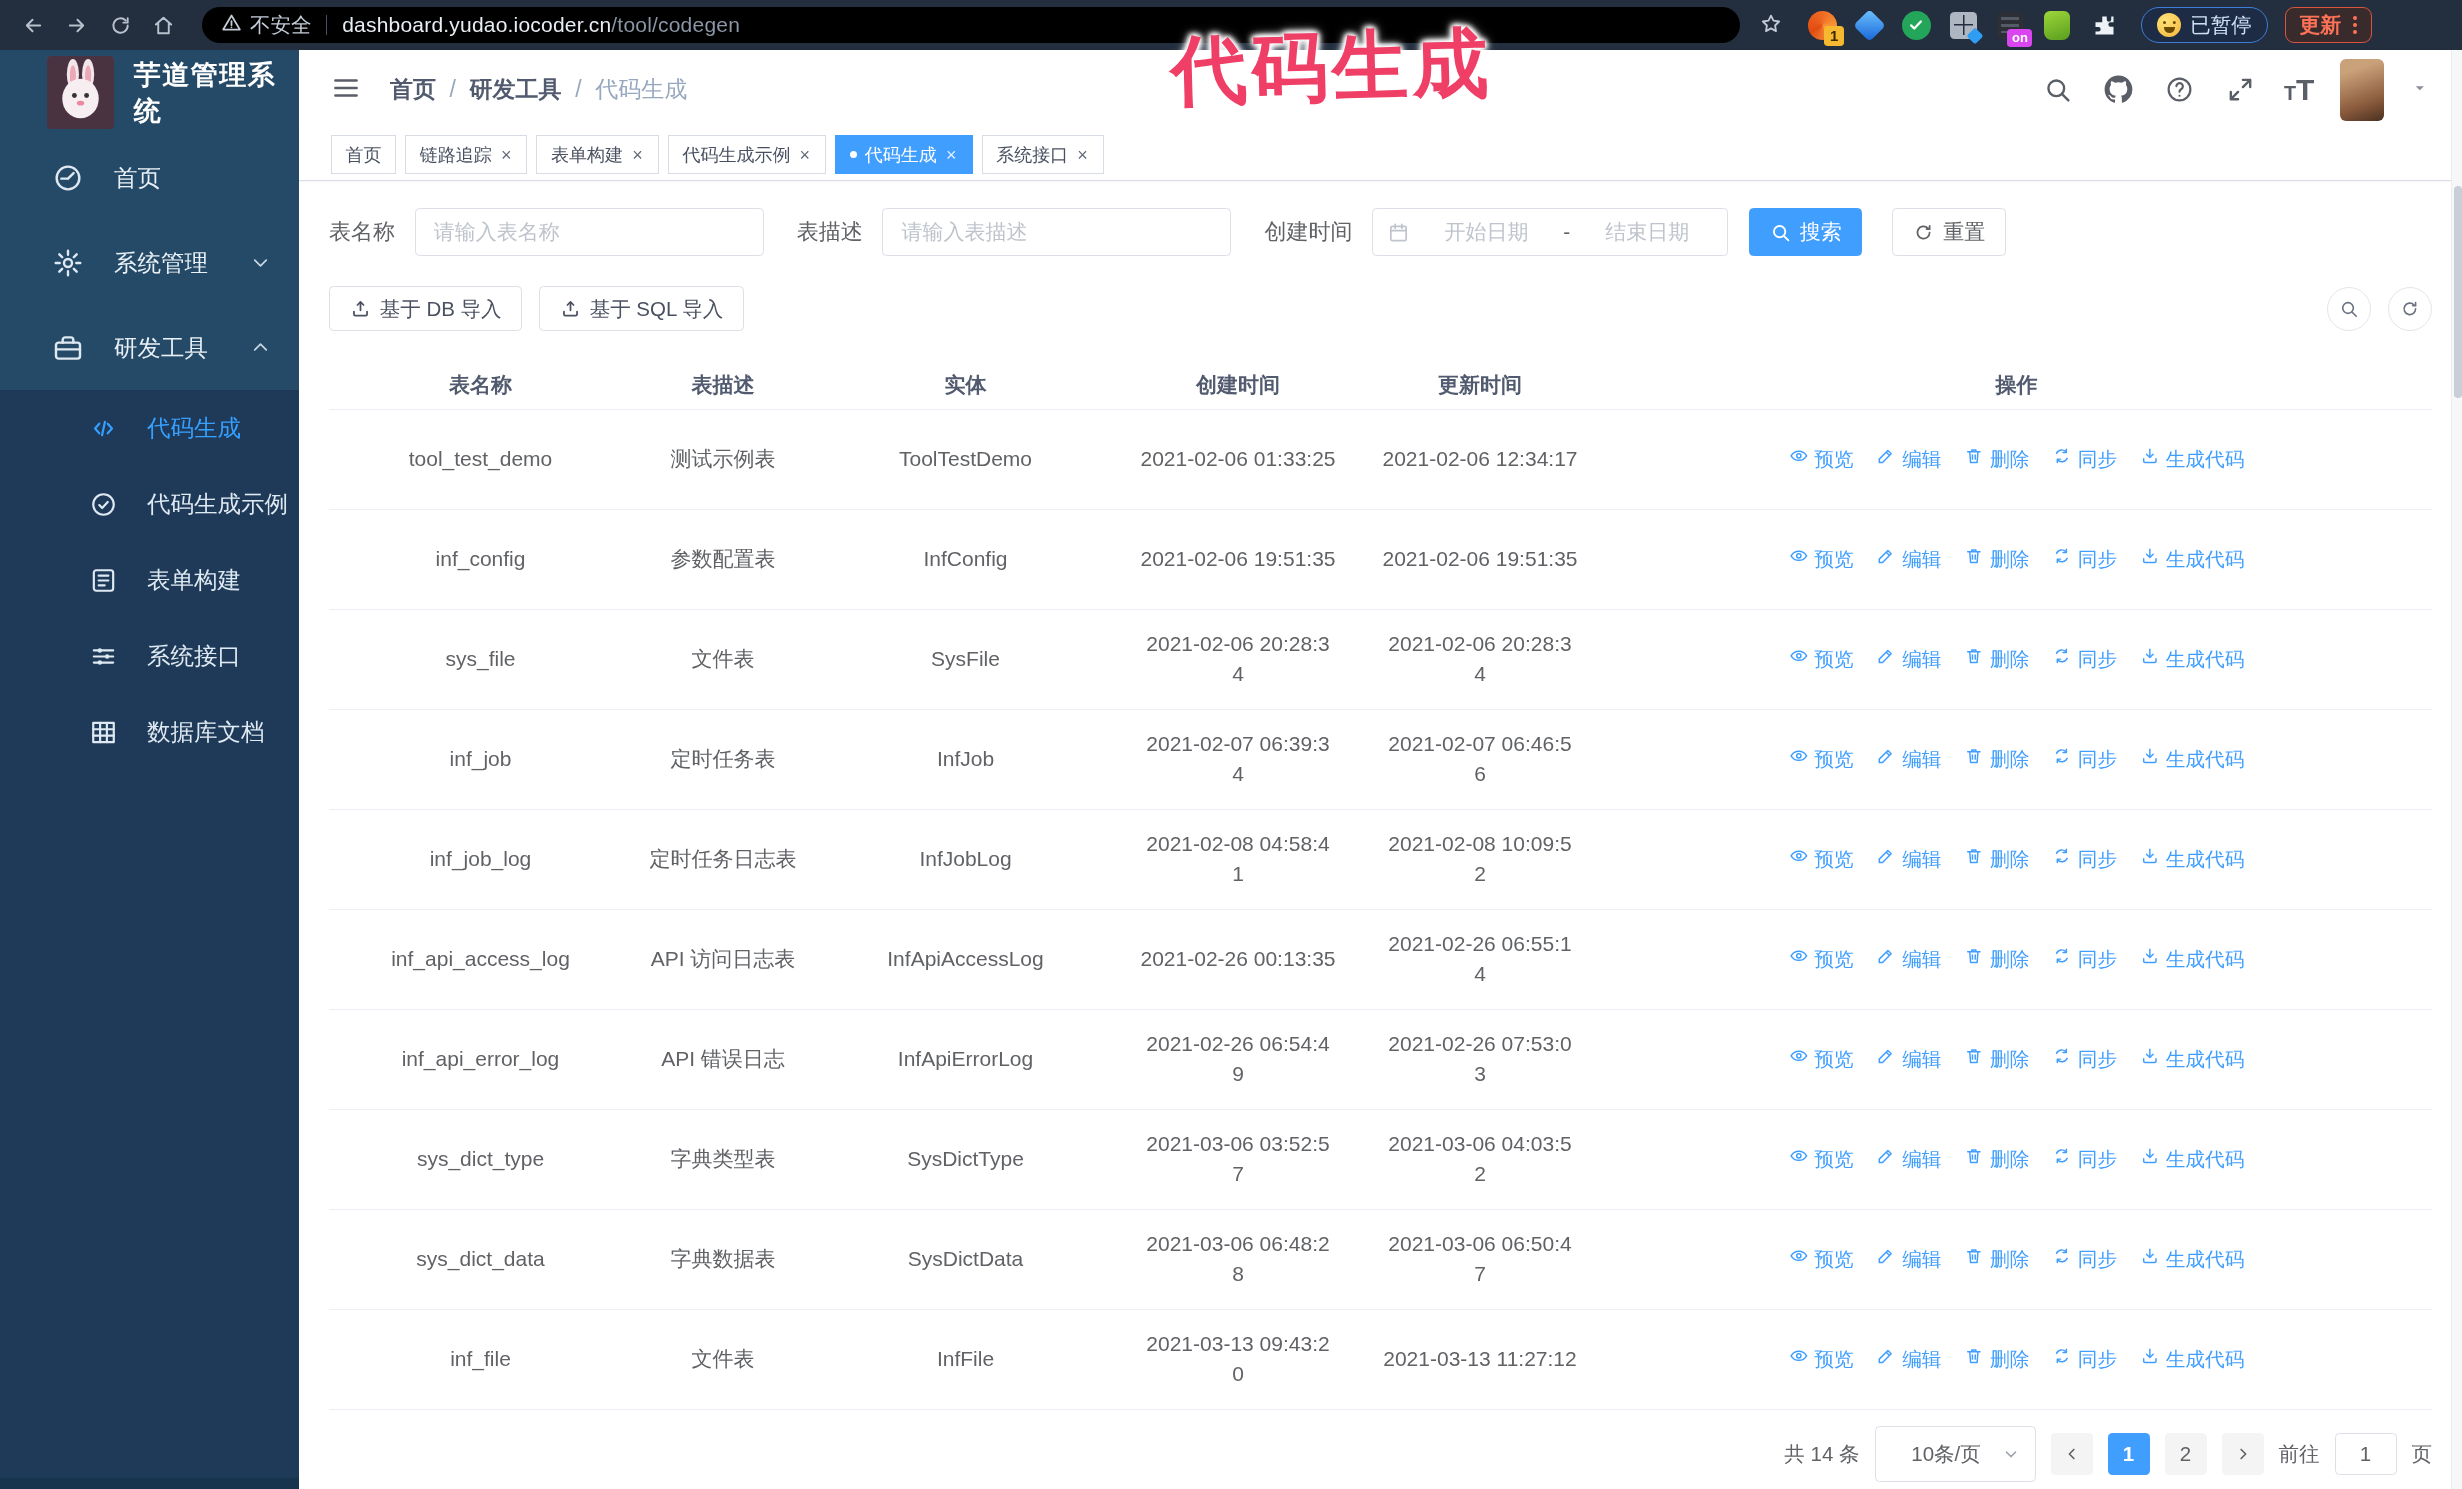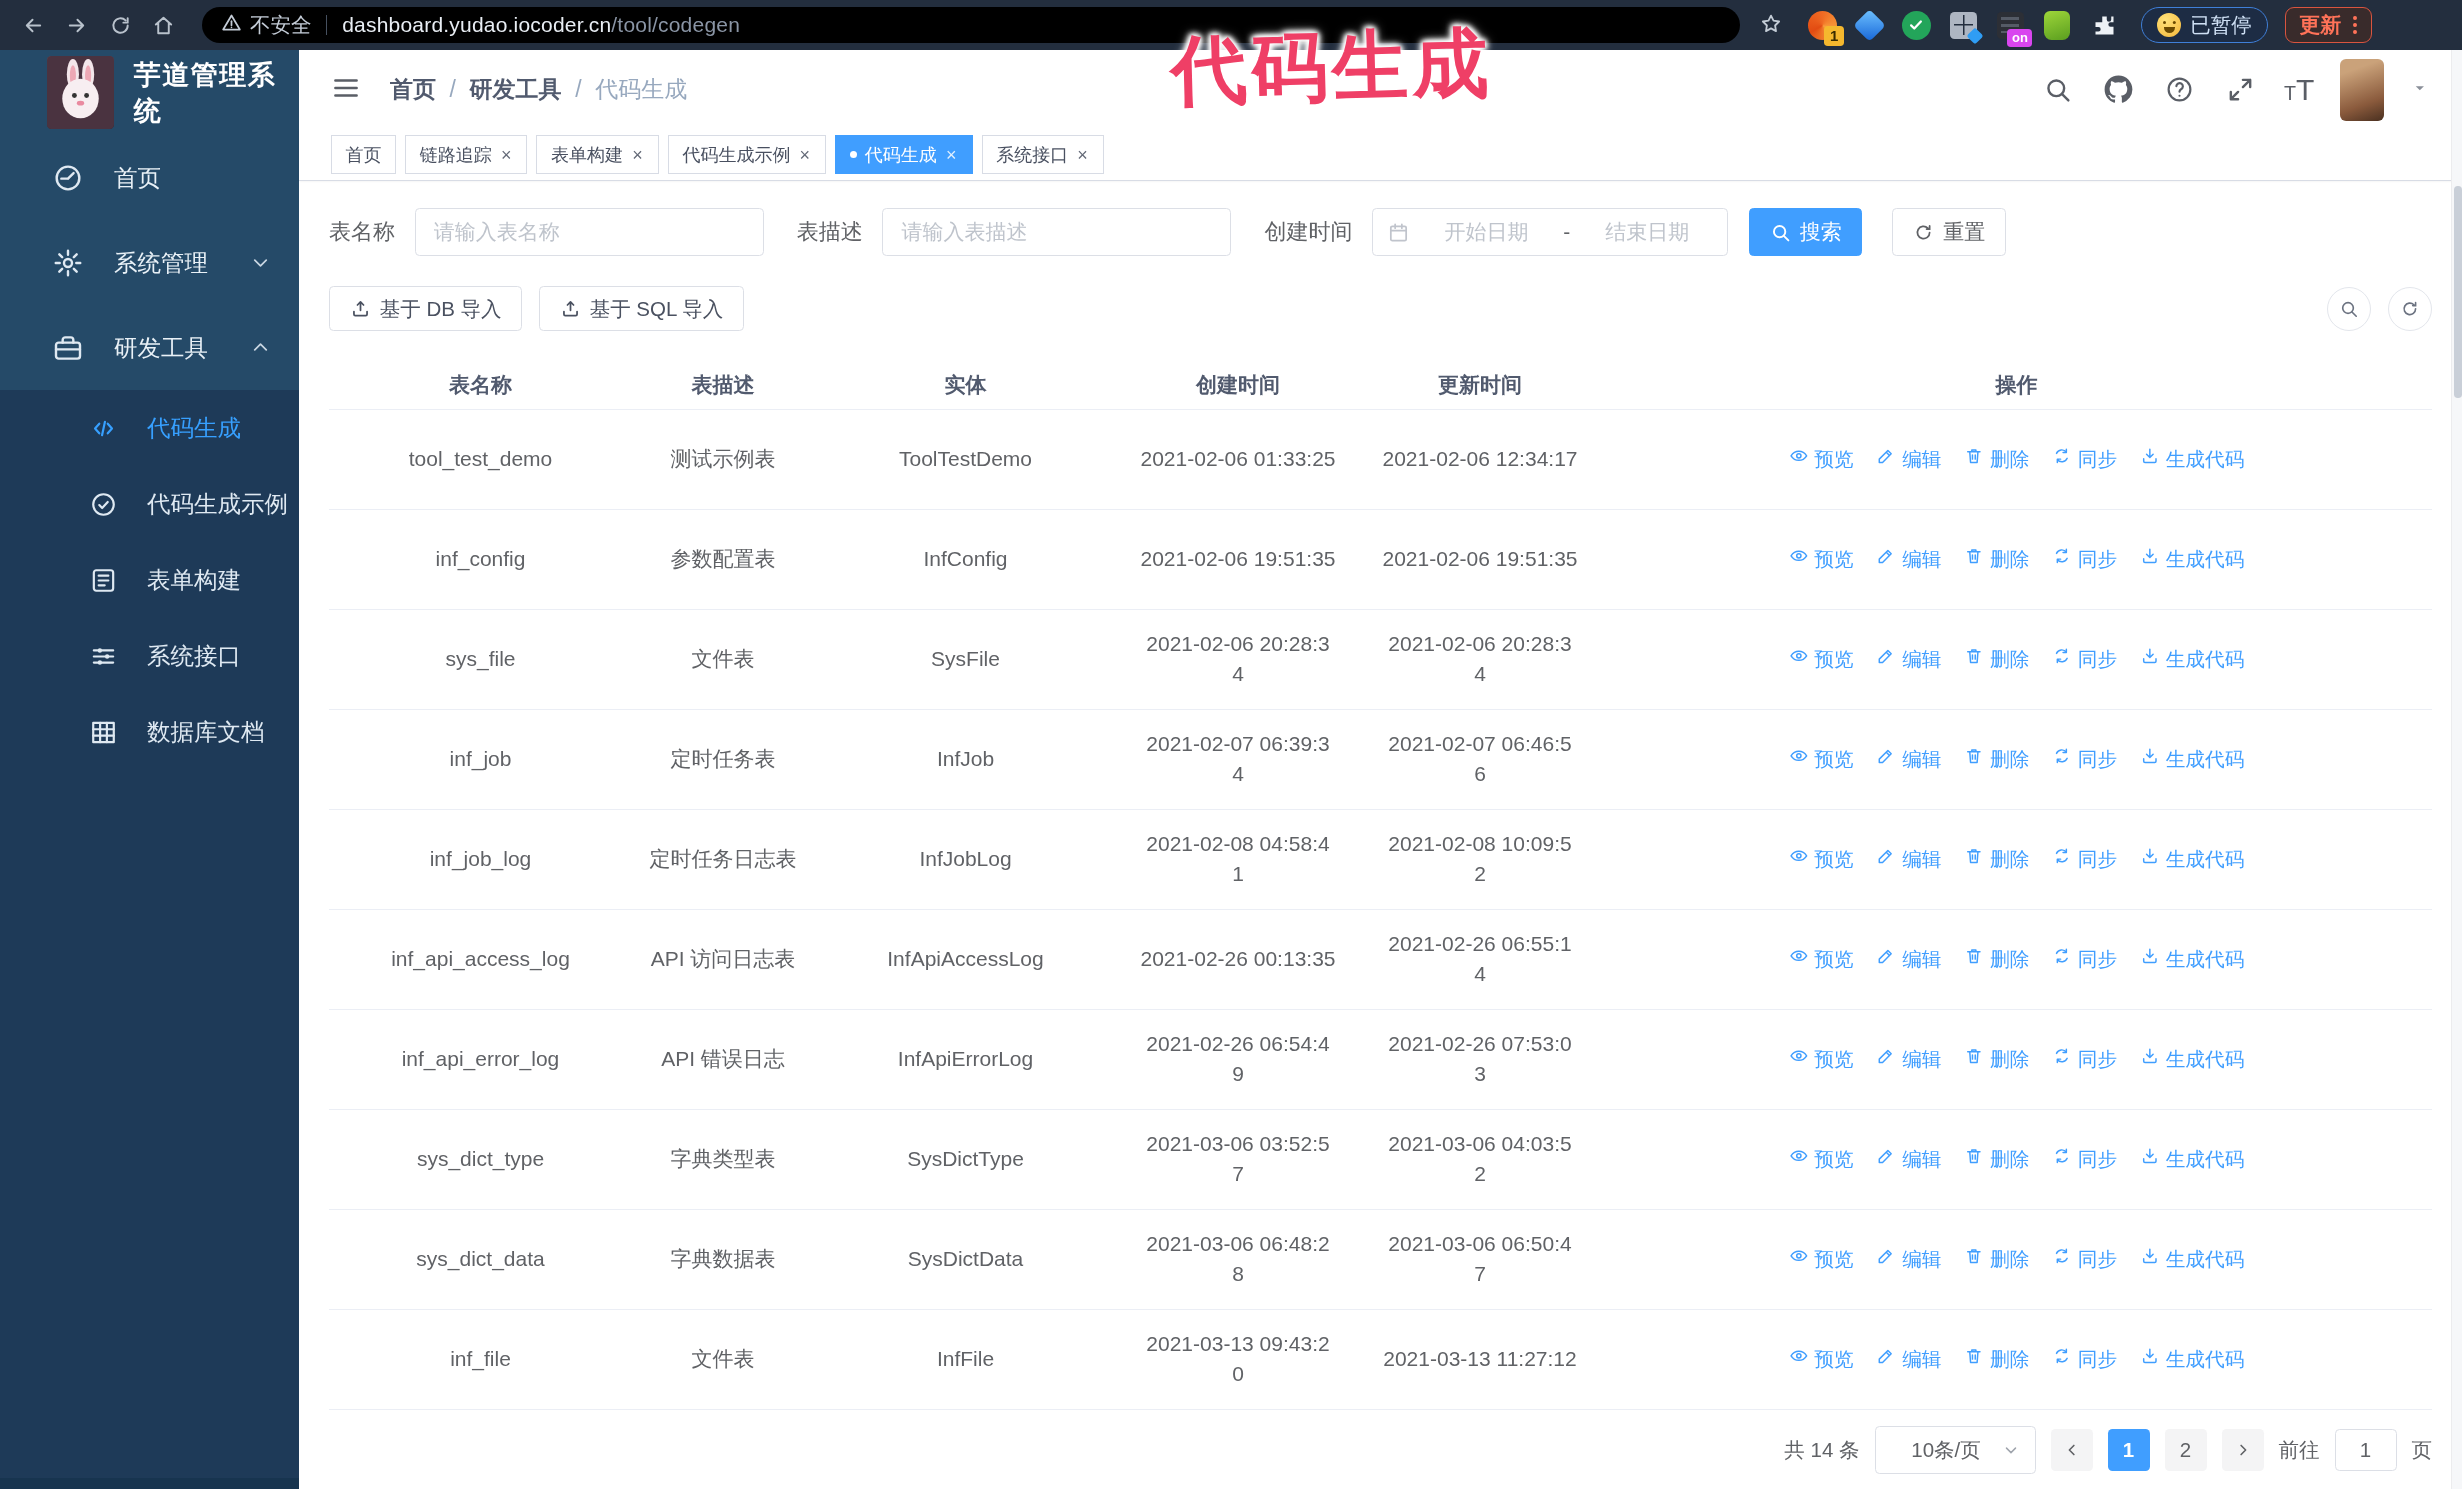--- a/index.html
+++ b/index.html
@@ -78,21 +78,21 @@
   .navbar { height:79px; display:flex; align-items:center; padding:0 32px; background:#fff; }
   .hamburger { width:33px; height:33px; color:#5a5e66; margin-right:26px; }
   .hamburger svg { width:30px; height:30px; }
   .breadcrumb { display:flex; align-items:center; gap:13.6px; font-size:23px; }
   .bc-item { color:#515a6e; font-weight:bold; }
   .bc-item.last { color:#97a8be; font-weight:normal; }
   .bc-sep { color:#97a8be; }
   .nav-right { margin-left:auto; display:flex; align-items:center; gap:26px; color:#5a5e66; }
   .nav-right .nbtn { width:35px; height:35px; display:flex; align-items:center; justify-content:center; }
   .nav-right .nbtn svg { width:29px; height:29px; }
-  .tt { font-size:30px; font-weight:normal; color:#5a5e66; line-height:1; }
+  .tt { font-size:30px; font-weight:bold; color:#5a5e66; line-height:1; }
   .tt i { font-style:normal; font-size:19.7px; }
   .avatar { width:44px; height:62px; border-radius:6px; background:linear-gradient(160deg,#caa27a 20%,#8a5a3c 70%,#4a3020); }
   .avatar-caret { color:#8a8f99; }
   .avatar-caret svg { width:19.7px; height:19.7px; }
 
   
   .tags-bar { height:52px; display:flex; align-items:center; gap:9px; padding:0 32px; background:#fff; border-bottom:0.8px solid #d8dce5; box-shadow:0 0.8px 2.3px rgba(0,0,0,.06); }
   .tag { height:39px; display:flex; align-items:center; gap:7.6px; padding:0 13.6px; border:0.8px solid #d8dce5; background:#fff; color:#495060; font-size:18px; cursor:pointer; }
   .tag .dot { width:7.6px; height:7.6px; border-radius:50%; background:#fff; display:none; }
   .tag.active { background:#409eff; border-color:#409eff; color:#fff; }
@@ -125,21 +125,21 @@
   th { color:#515a6e; font-size:21px; font-weight:bold; height:48px; border-bottom:0.8px solid #ebeef5; text-align:center; }
   td { color:#606266; font-size:21px; height:100px; border-bottom:0.8px solid #ebeef5; text-align:center; vertical-align:middle; line-height:30px; padding:0 6px; }
   .c-created, .c-updated { white-space:pre-line; }
   col.w-name { width:303px; } col.w-desc { width:182px; } col.w-ent { width:303px; }
   col.w-crt { width:242px; } col.w-upd { width:242px; } col.w-act { width:auto; }
   .action-link { color:#409eff; font-size:19.7px; display:inline-flex; align-items:center; gap:6px; margin:0 11.4px; cursor:pointer; text-decoration:none; white-space:nowrap; }
   .action-link svg { width:19.7px; height:19.7px; }
 
   
   .pagination { display:flex; align-items:center; justify-content:flex-end; gap:15px; margin-top:16.7px; font-size:20.5px; color:#606266; }
-  .page-size { width:161px; height:48px; border:0.8px solid #dcdfe6; border-radius:4.5px; display:flex; align-items:center; padding:0 15px; color:#606266; cursor:pointer; }
+  .page-size { width:161px; height:56px; border:0.8px solid #dcdfe6; border-radius:4.5px; display:flex; align-items:center; padding:0 15px; color:#606266; cursor:pointer; }
   .page-size span { flex:1; text-align:center; }
   .page-size svg { width:18px; height:18px; color:#a0a5ad; }
   .pg-btn { min-width:42px; height:42px; border:none; border-radius:4.5px; background:#f4f4f5; color:#606266; font-size:20.5px; display:flex; align-items:center; justify-content:center; cursor:pointer; font-family:inherit; }
   .pg-btn svg { width:18px; height:18px; }
   .pg-btn.active { background:#409eff; color:#fff; font-weight:bold; }
   .goto-input { width:62px; height:42px; border:0.8px solid #dcdfe6; border-radius:4.5px; text-align:center; font-size:20.5px; color:#606266; outline:none; font-family:inherit; }
 
   
   .scrollbar { position:absolute; right:0; top:50px; width:10.6px; height:1440px; background:#f6f7f9; border-left:0.8px solid #ececee; z-index:4; }
   .scroll-thumb { position:absolute; left:1.5px; width:7.6px; top:136px; height:212px; border-radius:3.8px; background:#c9cfd8; }

